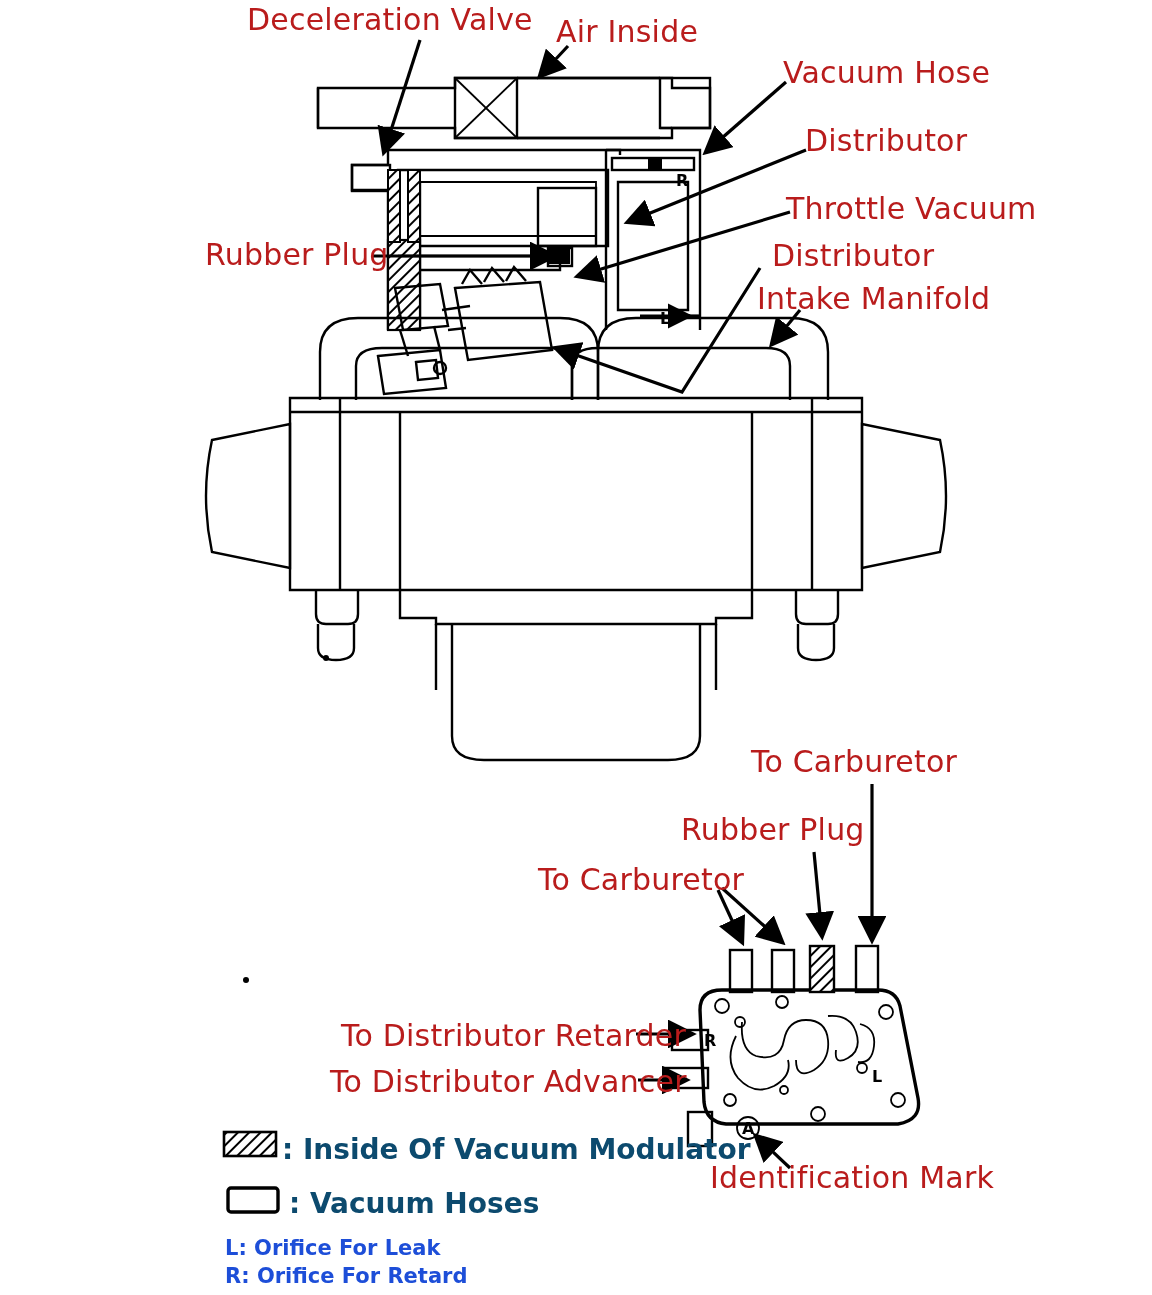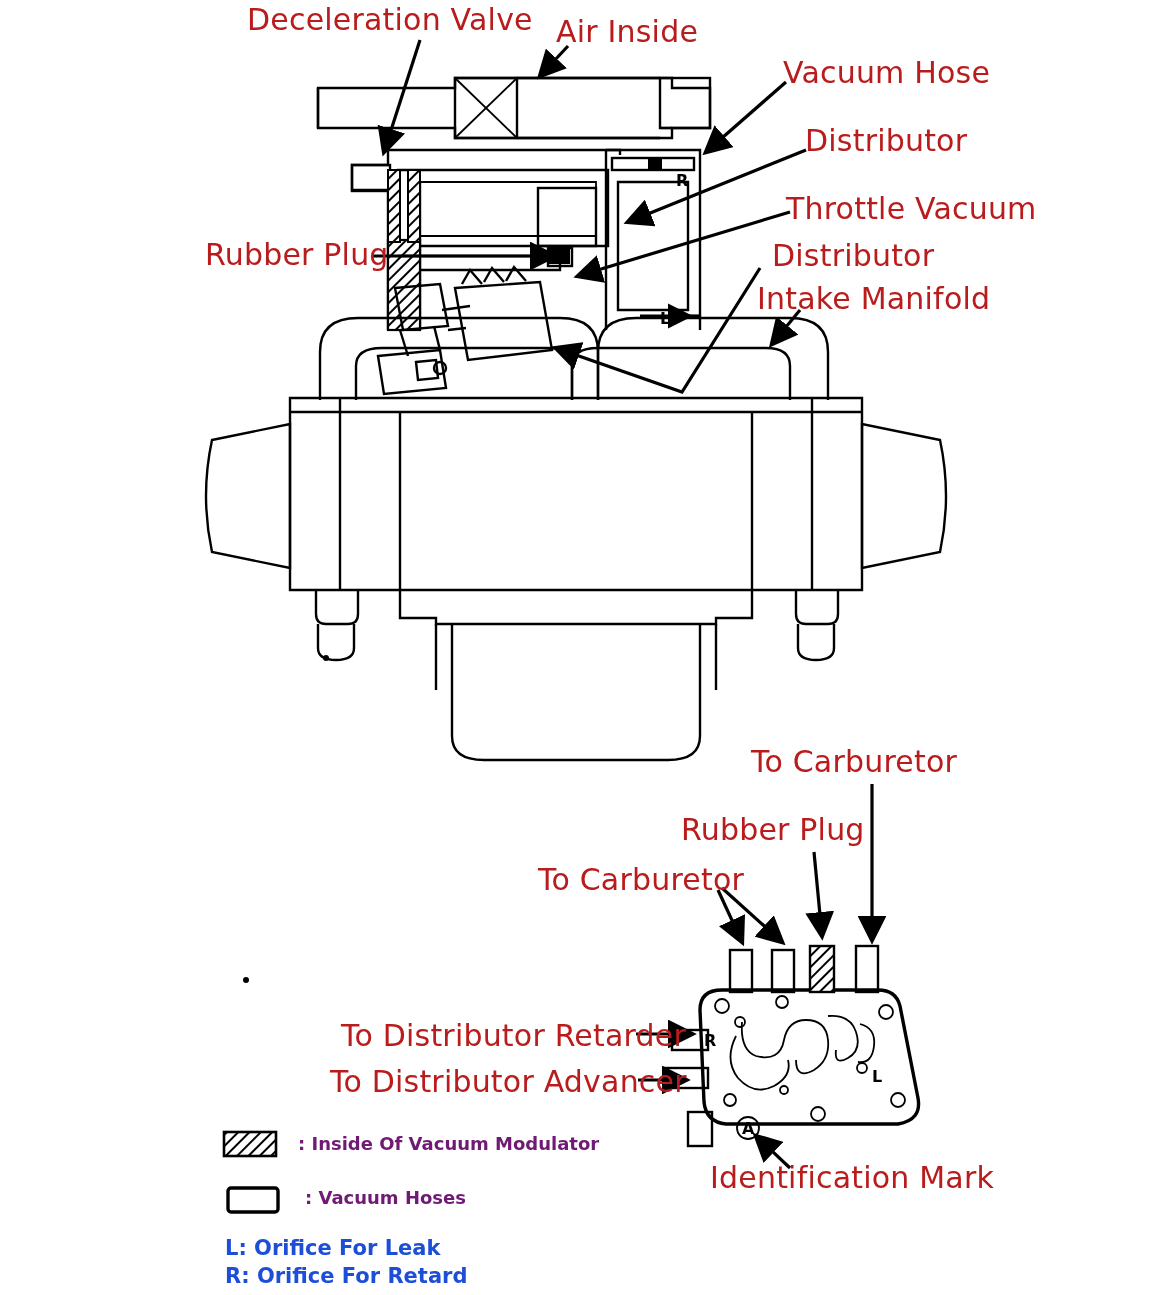--- a/index.html
+++ b/index.html
@@ -26,25 +26,24 @@
     font-family: "DejaVu Sans", sans-serif;
     font-size: 30px;
     font-weight: 400;
     color: #b91c1c;
     white-space: nowrap;
     letter-spacing: 0.2px;
   }
   .legend-label {
     position: absolute;
     font-family: "DejaVu Sans", sans-serif;
-    font-size: 18px;
+    font-size: 28px;
     font-weight: 700;
-    color: #701a75;
+    color: #0c4a6e;
     white-space: nowrap;
-    margin-left: 16px;
   }
   .legend-note {
     position: absolute;
     font-family: "DejaVu Sans", sans-serif;
     font-size: 21px;
     font-weight: 700;
     color: #1d4ed8;
     white-space: nowrap;
   }
   svg.art {

